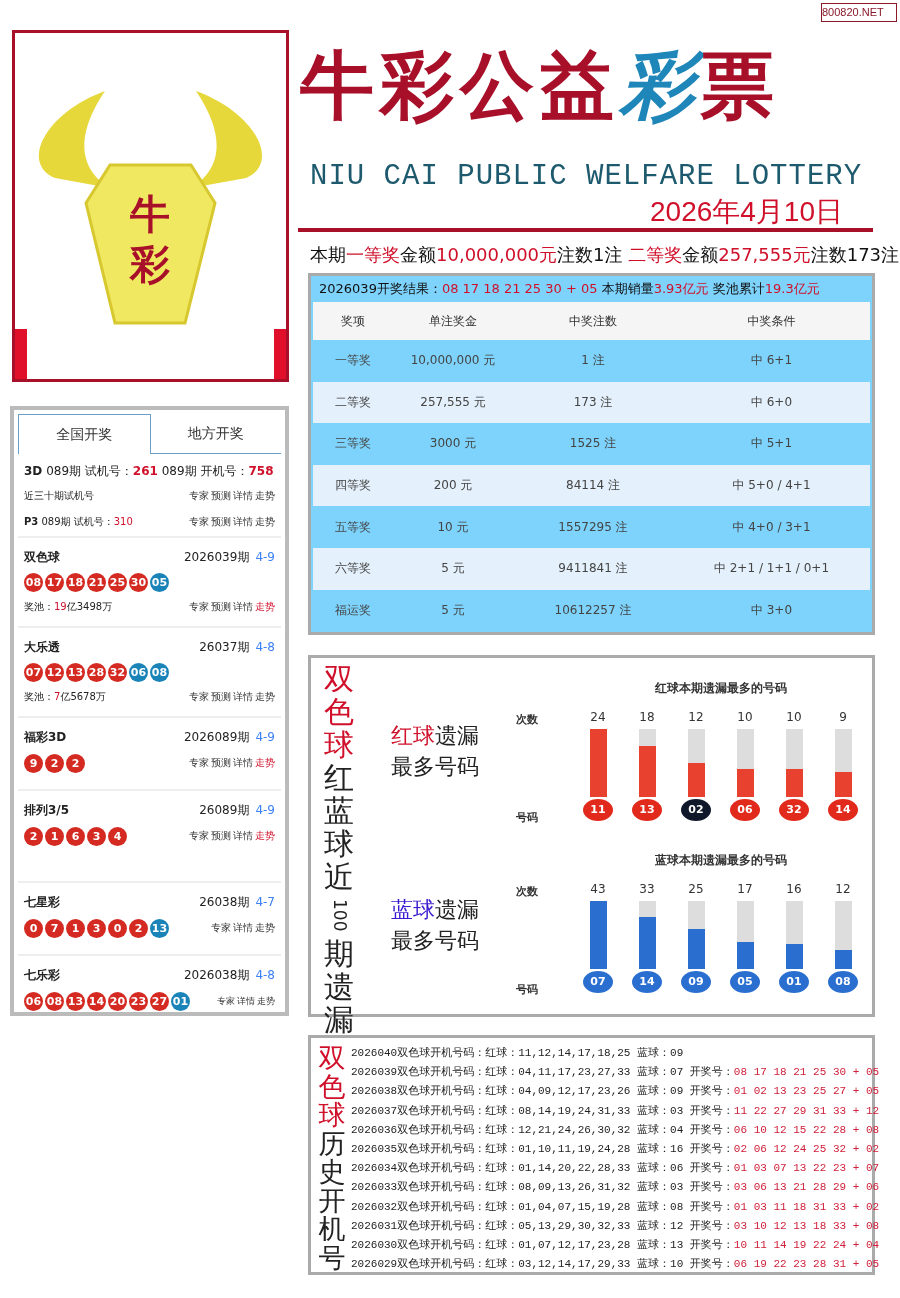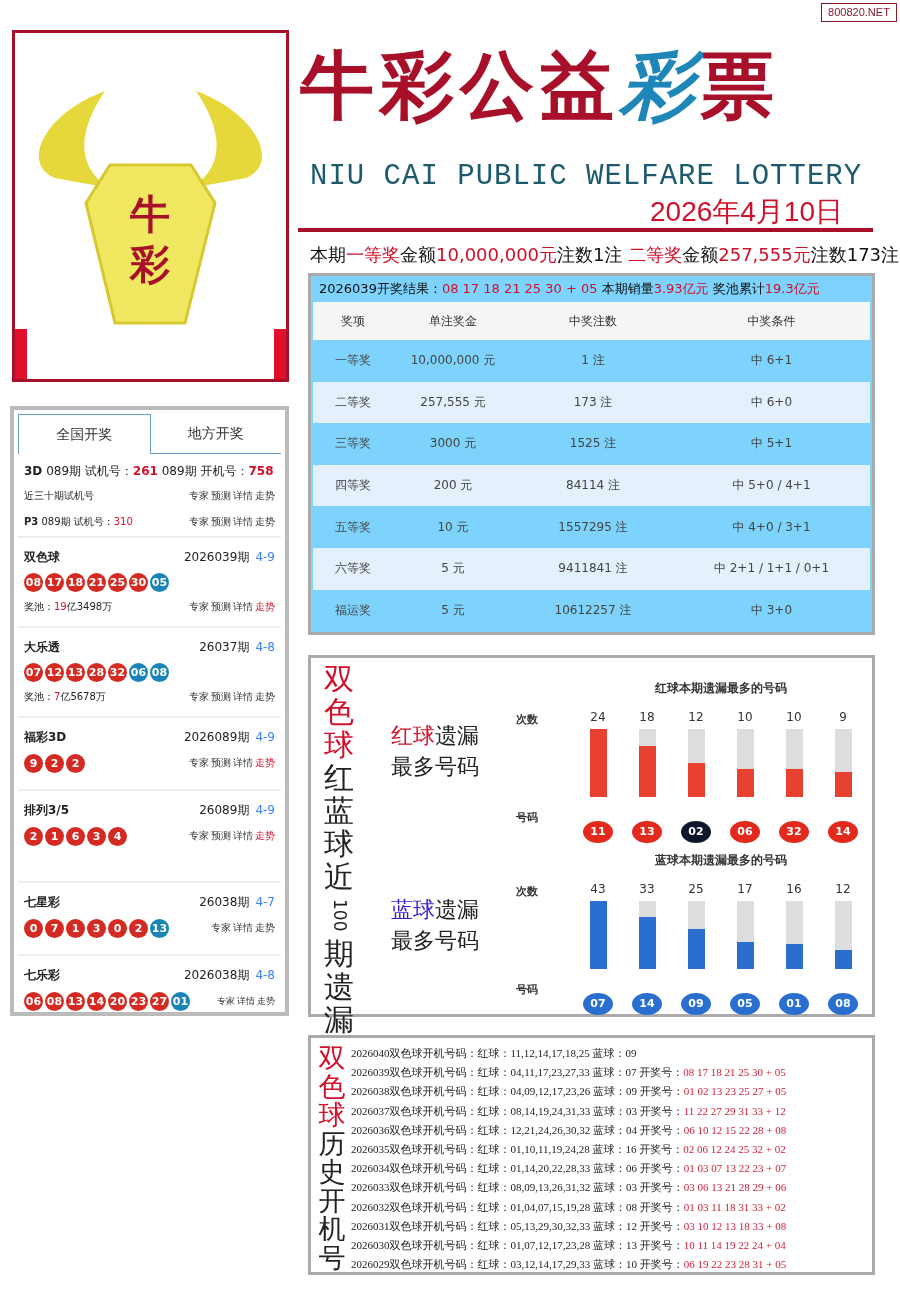--- a/index.html
+++ b/index.html
@@ -1,18 +1,18 @@
 <!DOCTYPE html>
 <html><head>
 <meta charset="utf-8">
 <style>
 *{box-sizing:border-box;margin:0;padding:0}
 body{width:900px;height:1298px;background:#fff;font-family:"DejaVu Sans",sans-serif;position:relative;overflow:hidden;color:#222}
 .abs{position:absolute}
-.watermark{left:821px;top:3px;width:76px;height:19px;border:1px solid #8a1a2a;font-size:11px;color:#8a1a2a;text-align:center;line-height:17px;font-family:"Liberation Sans",sans-serif}
+.watermark{left:821px;top:3px;width:76px;height:19px;border:1px solid #8a1a2a;font-size:11px;color:#8a1a2a;text-align:left;line-height:17px;font-family:"Liberation Sans",sans-serif}
 .logo{left:12px;top:30px;width:277px;height:352px;border:3px solid #a8102a;background:#fff}
 .logo .tabl{position:absolute;left:0;bottom:0;width:12px;height:50px;background:#e0102a}
 .logo .tabr{position:absolute;right:0;bottom:0;width:12px;height:50px;background:#e0102a}
 .title{left:300px;top:40px;font-size:74px;font-weight:bold;color:#a8102a;letter-spacing:6px;font-family:"DejaVu Sans",sans-serif;white-space:nowrap;line-height:90px}
 .title .blue{color:#1e86b8;font-style:italic}
 .subtitle{left:310px;top:160px;font-size:29px;color:#1d5a6e;letter-spacing:1px;font-family:Liberation Mono, monospace;white-space:nowrap}
 .date{left:650px;top:193px;font-size:28px;color:#d0102a;font-family:"Liberation Sans",sans-serif;white-space:nowrap}
 .redline{left:298px;top:228px;width:575px;height:4px;background:#a8102a}
 .summary{left:310px;top:243px;font-size:18px;white-space:nowrap;color:#111}
 .red{color:#d0102a}
@@ -40,24 +40,24 @@
 .miss-panel{left:308px;top:655px;width:567px;height:362px;border:3px solid #aaa;background:#fff}
 .vtitle{position:absolute;left:10px;top:4px;width:36px;font-size:30px;line-height:33px;text-align:center}
 .mlabel{position:absolute;left:80px;font-size:22px;line-height:31px}
 .chart{position:absolute;left:205px;width:350px}
 .chart .ct{text-align:center;font-size:12px;font-weight:bold;color:#333;margin-left:60px}
 .hdr{position:absolute;left:0;font-size:11px;font-weight:bold;color:#333}
 .col{position:absolute;width:40px;text-align:center}
 .col .v{font-size:12px;color:#333}
 .bar{position:relative;width:17px;height:68px;background:#ddd;margin:5px auto 0}
 .bar .f{position:absolute;bottom:0;left:0;width:17px}
-.nb{width:30px;height:22px;border-radius:50%;color:#fff;font-size:11px;font-weight:bold;line-height:22px;text-align:center;margin:24px auto 0}
+.nb{width:30px;height:22px;border-radius:50%;color:#fff;font-size:11px;font-weight:bold;line-height:22px;text-align:center;margin:2px auto 0}
 .hist-panel{left:308px;top:1035px;width:567px;height:240px;border:3px solid #aaa;background:#fff}
 .htitle{position:absolute;left:6px;top:6px;width:30px;font-size:27px;line-height:28.5px;text-align:center}
-.hrows{position:absolute;left:40px;top:6px;font-size:11px;font-family:Liberation Serif, serif;color:#222}
+.hrows{position:absolute;left:40px;top:6px;font-size:11px;font-family:Liberation Mono, monospace;color:#222}
 .hrow{height:19.2px;line-height:19.2px;white-space:nowrap}
 .hrow .w{color:#d0203a}
 </style>
 </head>
 <body>
 
 <div class="abs watermark">800820.NET</div>
 
 <div class="abs logo">
   <svg width="271" height="300" viewBox="0 0 271 300" style="position:absolute;left:0;top:20px">

